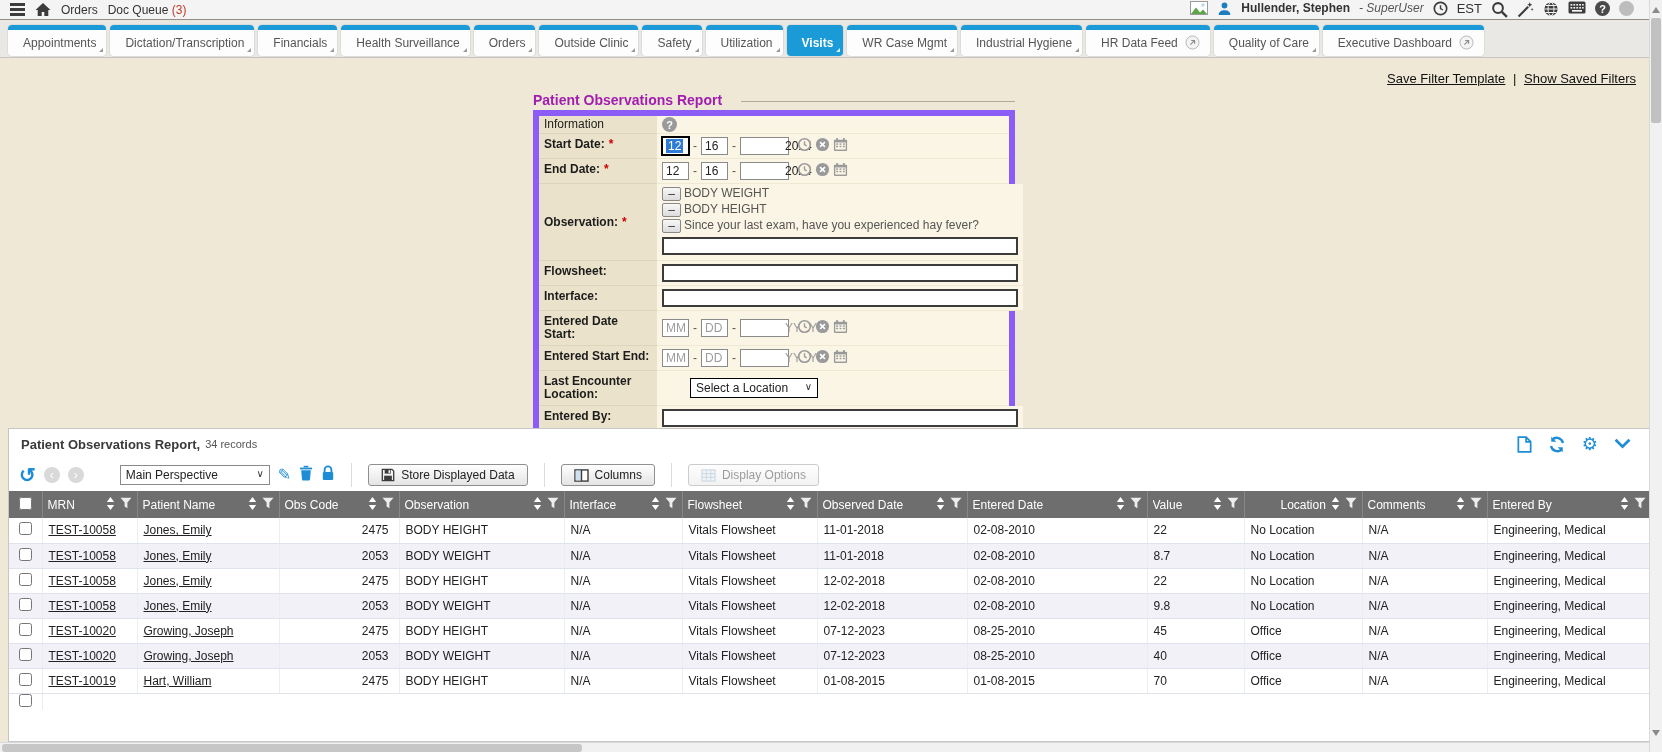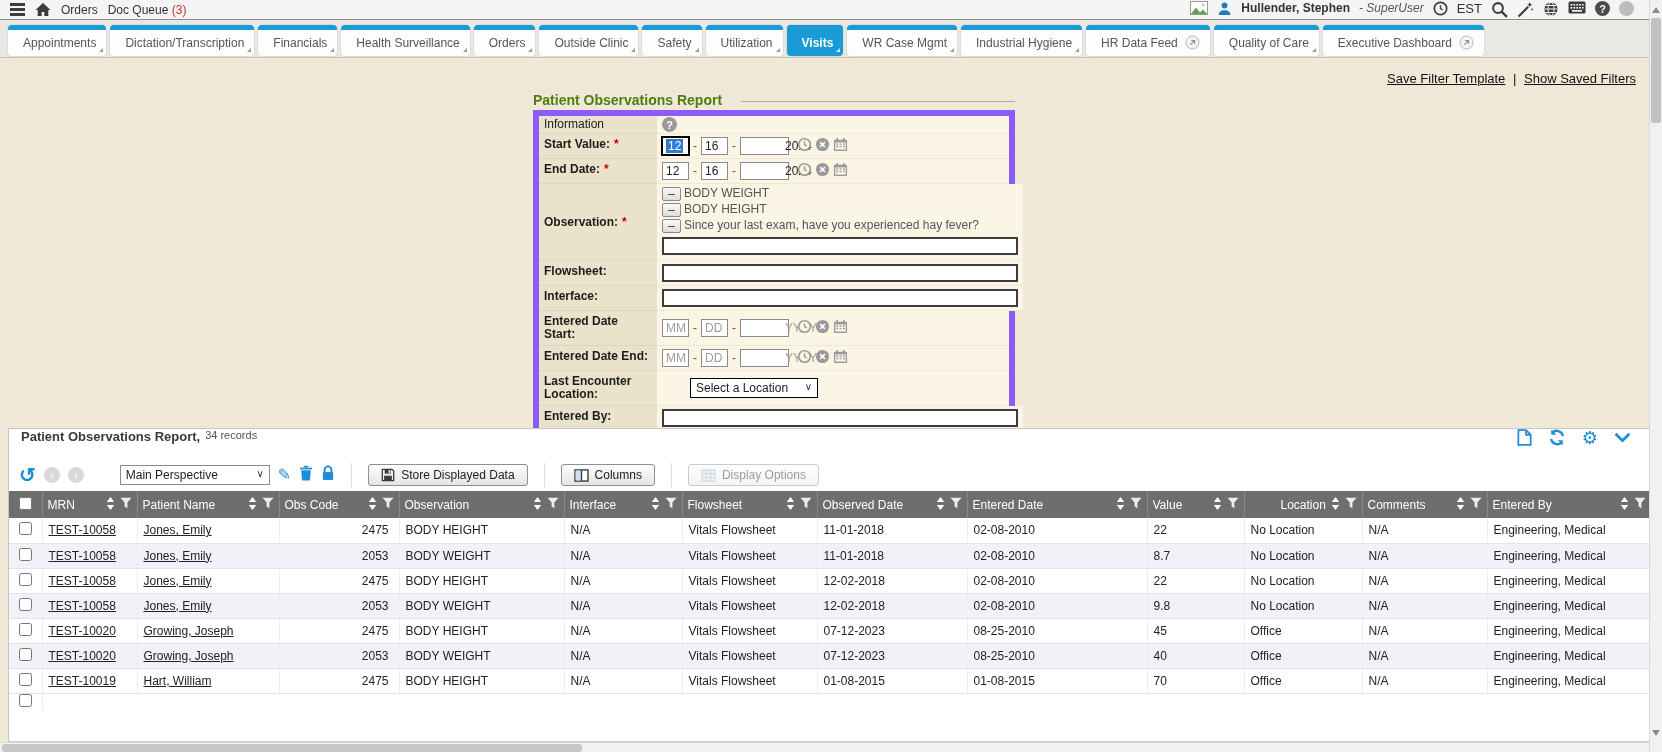--- a/index.html
+++ b/index.html
@@ -37,21 +37,21 @@
   .tab.active.has-menu::after { border-bottom-color:#dff0fa; }
   .ext-icon { margin-left:7px; display:inline-flex; }
 
   
   .filter-links { position:absolute; top:71px; right:26px; font-size:13px; color:#111; }
   .filter-links a { color:#111; text-decoration:underline; cursor:pointer; }
   .filter-links .sep { margin:0 4px; }
 
   
   .form-wrap { position:absolute; left:533px; top:92px; width:482px; font-size:12px; }
-  .form-title { display:flex; align-items:center; gap:19px; font-size:14px; font-weight:bold; color:#4d7c0f; margin-bottom:2px; }
+  .form-title { display:flex; align-items:center; gap:19px; font-size:14px; font-weight:bold; color:#a21caf; margin-bottom:2px; }
   .form-title .rule { flex:1; height:1px; background:#b3ab90; margin-top:3px; }
   .form-body { border:6px solid #8b5cf6; }
   .frow { display:flex; align-items:stretch; }
   .flabel { width:118px; flex:0 0 118px; background:#eae2ca; padding:4px 5px; font-weight:bold; color:#1c1c1c;
     border-bottom:1px solid #ddd5bc; line-height:13px; }
   .flabel.plain { font-weight:normal; }
   .ffield { flex:1; background:#faf5e5; padding:3px 5px; display:flex; align-items:center; gap:4px;
     border-bottom:1px solid #efe9d4; flex-wrap:wrap; }
   .req { color:#cc0000; margin-left:4px; font-weight:bold; }
 
@@ -80,21 +80,21 @@
     font-size:12px; height:20px; padding:0 20px 0 5px; color:#222; font-family:"Liberation Sans",sans-serif; }
   .sel-wrap::after { content:"∨"; position:absolute; right:6px; top:3px; font-size:10px; color:#333; pointer-events:none; }
 
   .search-row { display:flex; justify-content:center; margin-top:6px; }
   .btn { background:linear-gradient(#fefefe,#e4e4e4); border:1px solid #8f8f8f; border-radius:3px;
     font-size:12px; color:#222; padding:3px 12px; cursor:pointer; font-family:"Liberation Sans",sans-serif; }
 
   
   .grid-panel { position:absolute; left:8px; top:428px; width:1642px; height:314px; background:#fff;
     border:1px solid #c6c6c6; overflow:hidden; }
-  .gp-header { display:flex; align-items:flex-start; height:30px; padding:0 12px; }
+  .gp-header { display:flex; align-items:center; height:30px; padding:0 12px; }
   .gp-title { font-size:13px; font-weight:bold; color:#3a3a3a; }
   .gp-count { font-size:11px; color:#555; margin-left:5px; }
   .gp-icons { margin-left:auto; display:flex; align-items:center; gap:16px; padding-right:6px; }
   .gp-icons > span { cursor:pointer; display:inline-flex; }
   .glyph-blue { color:#1f8dd6; font-size:18px; line-height:16px; }
 
   .gp-toolbar { display:flex; align-items:center; height:32px; padding:0 10px; gap:8px; }
   .undo-glyph { color:#1f8dd6; font-size:20px; font-weight:bold; line-height:18px; cursor:pointer; }
   .nav-circle { width:16px; height:16px; border-radius:50%; background:#d9d9d9; color:#fff; font-size:12px;
     display:inline-flex; align-items:center; justify-content:center; }
@@ -299,21 +299,21 @@
 
       <div class="frow">
         <div class="flabel plain" style="padding:2px 5px;">Information</div>
         <div class="ffield" style="padding:1px 5px;">
           <span class="qmark">?</span>
         </div>
       </div>
 
       <div class="frow">
         <div class="flabel">
-          <span>Start Value:</span><span class="req">*</span>
+          <span>Start Date:</span><span class="req">*</span>
         </div>
         <div class="ffield">
           <span class="date-box focused">
               <span class="sel">12</span>
             </span>
           <span class="dash"></span>
           <span class="date-box">16</span>
           <span class="dash"></span>
           <span class="date-box yyyy">2014</span>
           <span class="date-icons">
@@ -450,21 +450,21 @@
                     <rect x="10.6" y="9.4" width="2" height="1.5"></rect>
                   </g>
                   <rect x="3.4" y="1.2" width="2" height="3" fill="#9a9a9a"></rect>
                   <rect x="10.6" y="1.2" width="2" height="3" fill="#9a9a9a"></rect>
                 </svg></span>
           </span>
         </div>
       </div>
 
       <div class="frow">
-        <div class="flabel">Entered Date End:</div>
+        <div class="flabel">Entered Start End:</div>
         <div class="ffield">
           <span class="date-box ph">MM</span>
           <span class="dash"></span>
           <span class="date-box ph">DD</span>
           <span class="dash"></span>
           <span class="date-box ph yyyy">YYYY</span>
           <span class="date-icons">
             <span><svg width="15" height="15" viewBox="0 0 16 16">
                   <circle cx="8" cy="8" r="7" fill="#9a9a9a"></circle>
                   <circle cx="8" cy="8" r="5.3" fill="#faf5e5"></circle>

